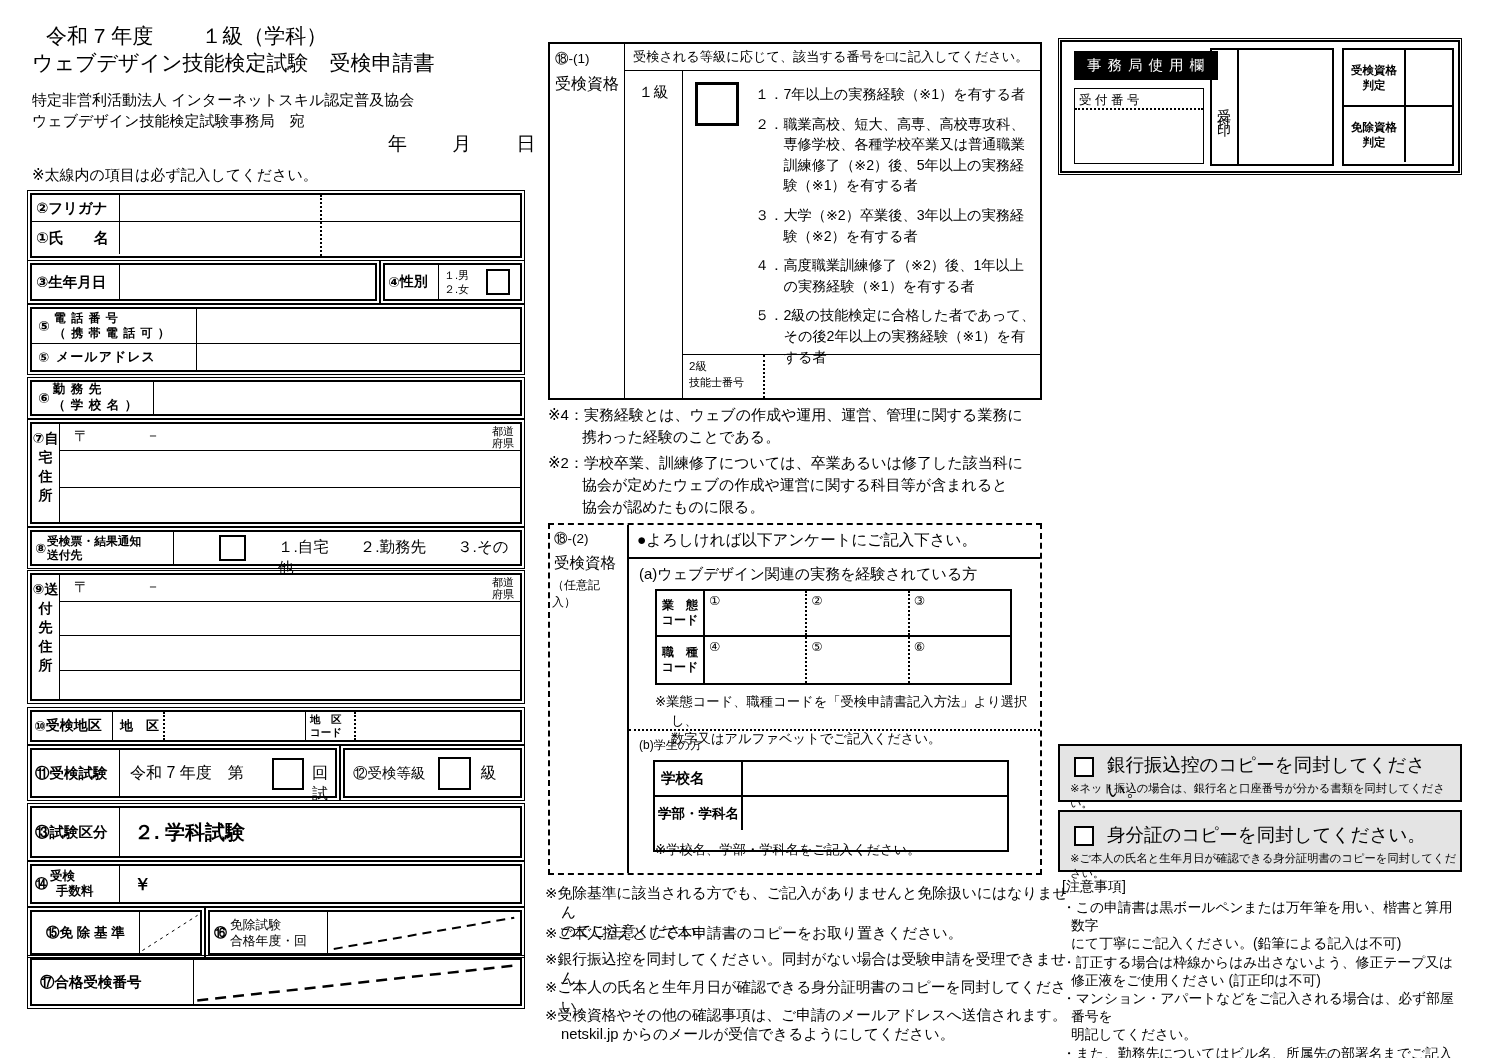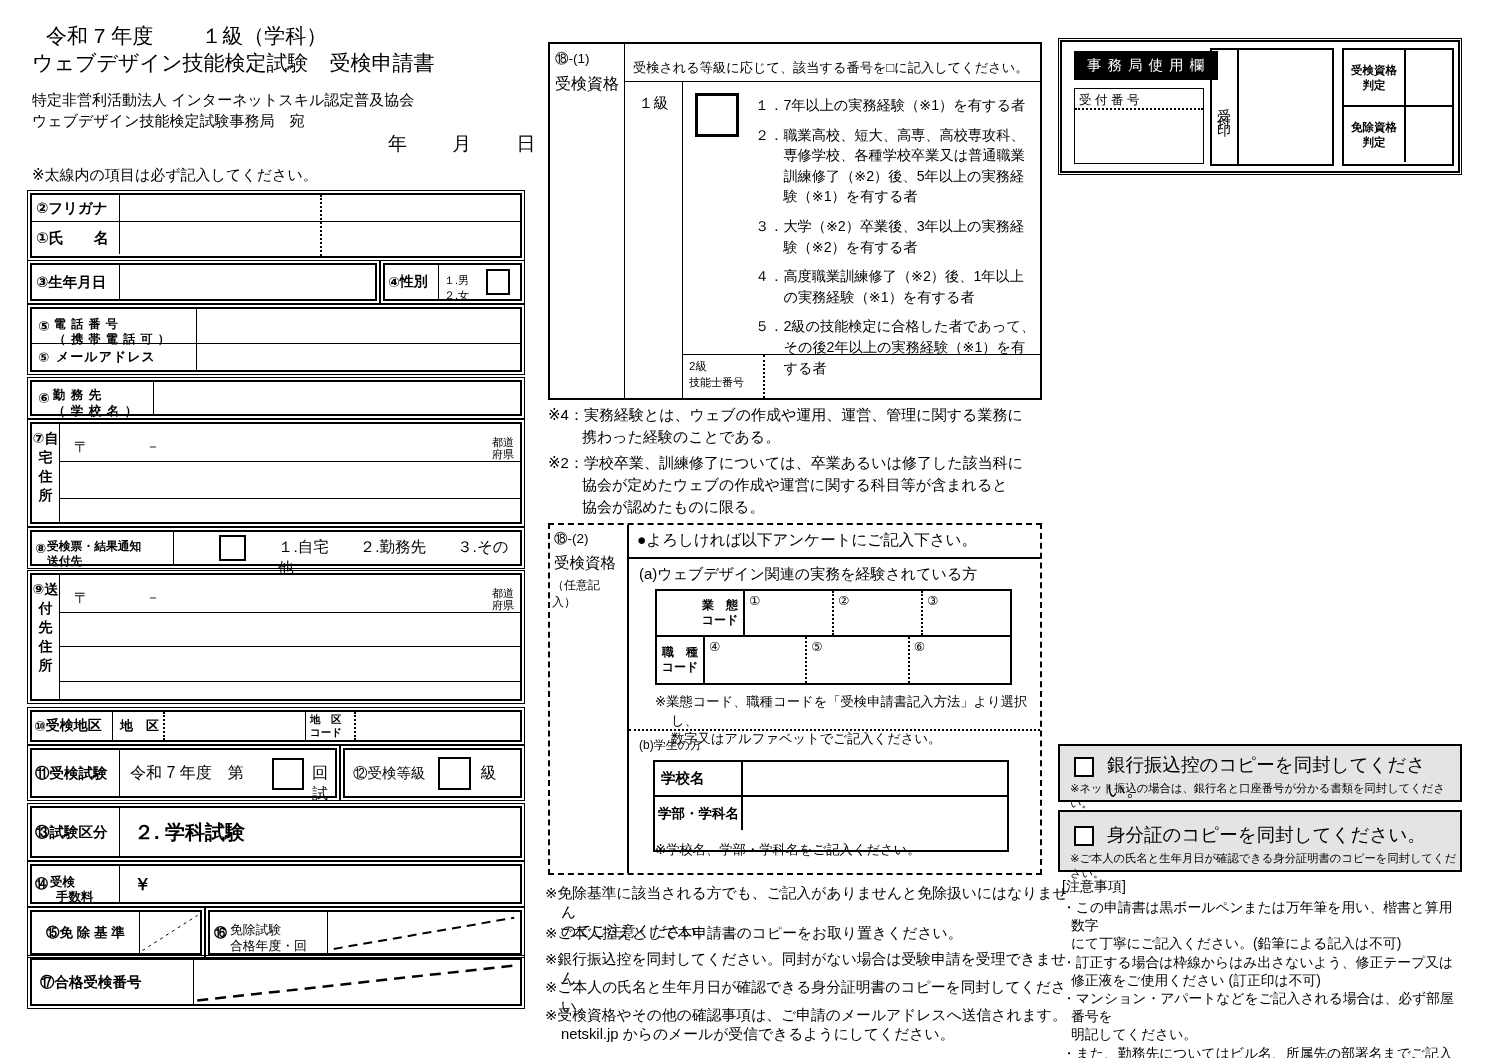--- a/index.html
+++ b/index.html
@@ -18,21 +18,21 @@
   .chk{box-sizing:border-box;border:2.5px solid #000;background:#fff;}
   .pre{white-space:pre-line;}
   .hang34{padding-left:34px;text-indent:-34px;}
   .hang16{padding-left:16px;text-indent:-16px;}
   .hang8{padding-left:9px;text-indent:-9px;}
   .hang2em{padding-left:2em;text-indent:-2em;}
   .vlabel{width:28px;box-sizing:border-box;word-break:break-all;text-align:center;
           font-weight:bold;font-size:14px;line-height:1.35;padding-top:5px;}
   .dotv{border-left:2px dotted #000;align-self:stretch;}
   .ctr{display:flex;align-items:center;justify-content:center;}
-  .col{display:flex;flex-direction:column;justify-content:center;margin-top:11px;}
+  .col{display:flex;flex-direction:column;justify-content:center;}
   svg{display:block;}
 </style>
 </head>
 <body>
 
 <div id="page">
 
   <div class="a b" style="left:46px;top:22px;font-size:21px;">
     <span>令和 7 年度</span>
     <span style="margin-left:42px;">１級（学科）</span>
@@ -320,21 +320,21 @@
     <div class="row" style="height:100%;">
       <div style="width:79px;border-right:2px solid #000;padding:5px 4px;box-sizing:border-box;">
         <div style="font-size:13.5px;">⑱-(2)</div>
         <div class="b" style="font-size:15.5px;margin-top:5px;">受検資格</div>
         <div class="b" style="font-size:12px;margin-top:3px;margin-left:-2px;">（任意記入）</div>
       </div>
       <div class="fill" style="position:relative;">
         <div class="b" style="position:absolute;left:10px;top:40px;font-size:15px;">(a)ウェブデザイン関連の実務を経験されている方</div>
         <div class="b" style="height:32px;border-bottom:2px solid #000;font-size:15.5px;line-height:30px;padding-left:8px;">●よろしければ以下アンケートにご記入下さい。</div>
         <div style="position:absolute;left:26px;top:64px;width:357px;height:96px;border:2px solid #000;box-sizing:border-box;">
-          <div class="row" style="height:46px;border-bottom:2px solid #000;padding-left:40px;">
+          <div class="row" style="height:46px;border-bottom:2px solid #000;">
             <div class="lbl pre ctr" style="width:48px;border-right:2px solid #000;font-size:12px;line-height:1.25;text-align:center;">業　態
 コード</div>
             <div class="fill" style="font-size:12.5px;padding:2px 4px;"><span>①</span></div>
             <div class="fill" style="font-size:12.5px;padding:2px 4px;border-left:2px dotted #000;"><span>②</span></div>
             <div class="fill" style="font-size:12.5px;padding:2px 4px;border-left:2px dotted #000;"><span>③</span></div>
           </div>
           <div class="row" style="height:46px;">
             <div class="lbl pre ctr" style="width:48px;border-right:2px solid #000;font-size:12px;line-height:1.25;text-align:center;">職　種
 コード</div>
             <div class="fill" style="font-size:12.5px;padding:2px 4px;"><span>④</span></div>

